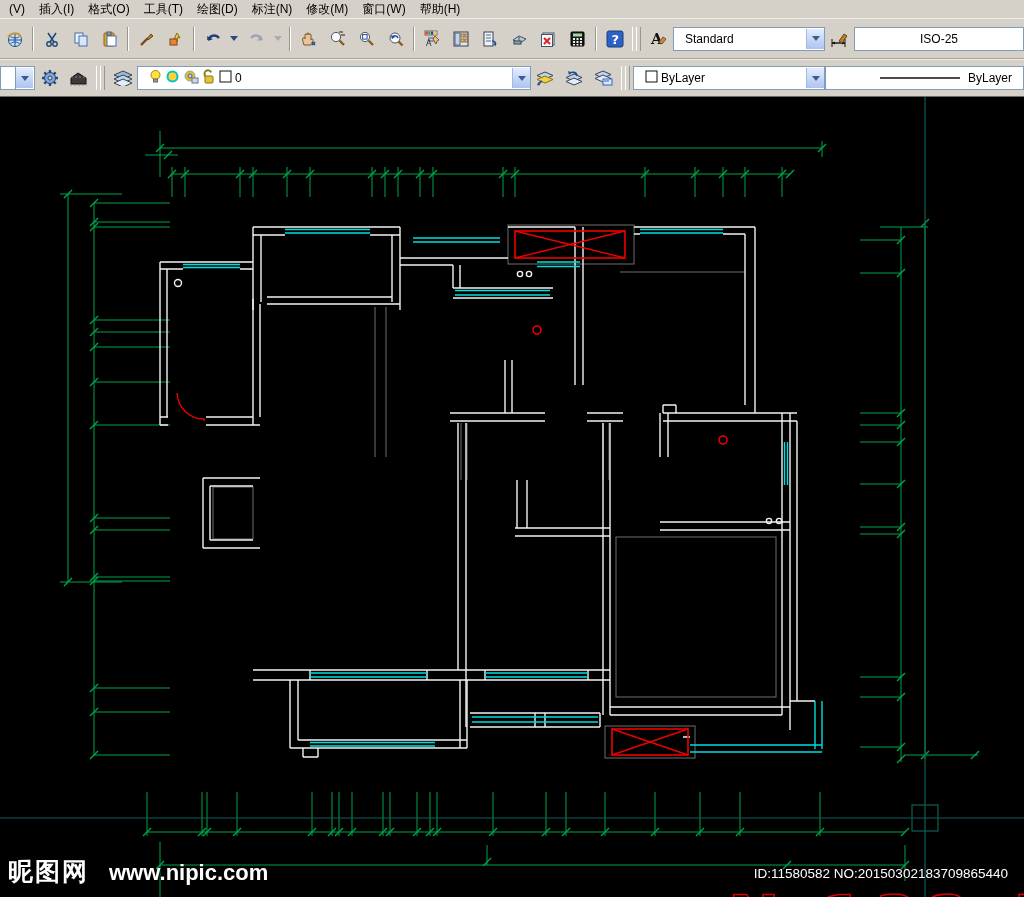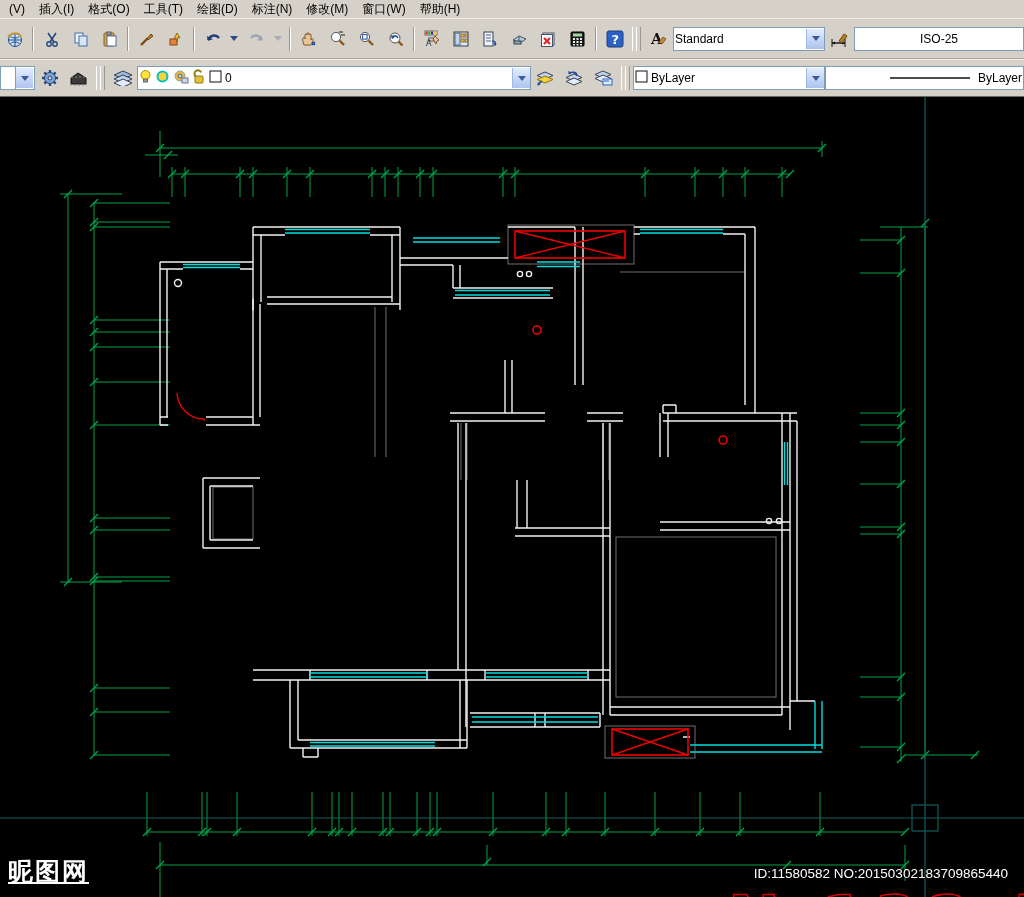--- a/index.html
+++ b/index.html
@@ -15,32 +15,32 @@
   #toolbar1{height:39px;}
   #toolbar2{height:36px;border-bottom:2px solid #6d6a63;}
   .grip{width:3px;height:24px;margin:0 3px;border-left:1px solid #fff;
         border-right:1px solid #9b978c;}
   .sep{width:1px;height:24px;margin:0 3px;background:#9b978c;border-right:1px solid #fff;}
   .tbtn{width:25px;height:25px;display:flex;align-items:center;justify-content:center;
         border:1px solid transparent;margin:0 1px;}
   .tbtn svg{display:block;}
   .combo{display:flex;align-items:center;height:22px;background:#fff;
          border:1px solid #7f9db9;font-size:12px;color:#000;}
-  .combo .val{flex:1;padding:0 1px;white-space:nowrap;overflow:hidden;}
+  .combo .val{flex:1;padding:0 11px;white-space:nowrap;overflow:hidden;}
   .combo .arrow{width:17px;height:20px;background:linear-gradient(#e3edfd,#aec3ee);
         border-left:1px solid #9db9e8;display:flex;align-items:center;justify-content:center;}
   .combo .arrow:after{content:"";border:4px solid transparent;border-top:5px solid #3a5a9b;
         margin-top:4px;}
   .mini{display:inline-block;margin-right:3px;}
   
   #canvas{position:absolute;top:97px;left:0;width:1024px;height:800px;background:#000;}
   #canvas svg{position:absolute;top:0;left:0;}
   
   #wm-logo{position:absolute;left:8px;top:758px;color:#fff;display:flex;align-items:baseline;
-           gap:20px;text-shadow:1px 1px 2px rgba(0,0,0,.8);text-decoration:underline;}
+           gap:20px;text-shadow:1px 1px 2px rgba(0,0,0,.8);}
   #wm-logo .cn{font-size:25px;font-weight:bold;letter-spacing:2px;}
   #wm-logo .url{font-size:22px;font-weight:bold;}
   #wm-id{position:absolute;right:16px;top:769px;color:#ffffff;font-size:13.5px;
          text-shadow:1px 1px 1px #000;}
 </style>
 </head>
 <body>
 
 <div id="chrome">
 
@@ -479,15 +479,16 @@
   </g>
 
   <g stroke="#0f5f5a" stroke-width="1.2" fill="none">
     <path d="M0,721 H1024 M925,0 V800"></path>
     <rect x="912" y="708" width="26" height="26"></rect>
   </g>
 </svg>
 
 <div id="wm-logo">
   <span class="cn">昵图网</span>
+  <span class="url">www.nipic.com</span>
 </div>
 <div id="wm-id">ID:11580582 NO:20150302183709865440</div>
 </div>
 
 </body></html>

